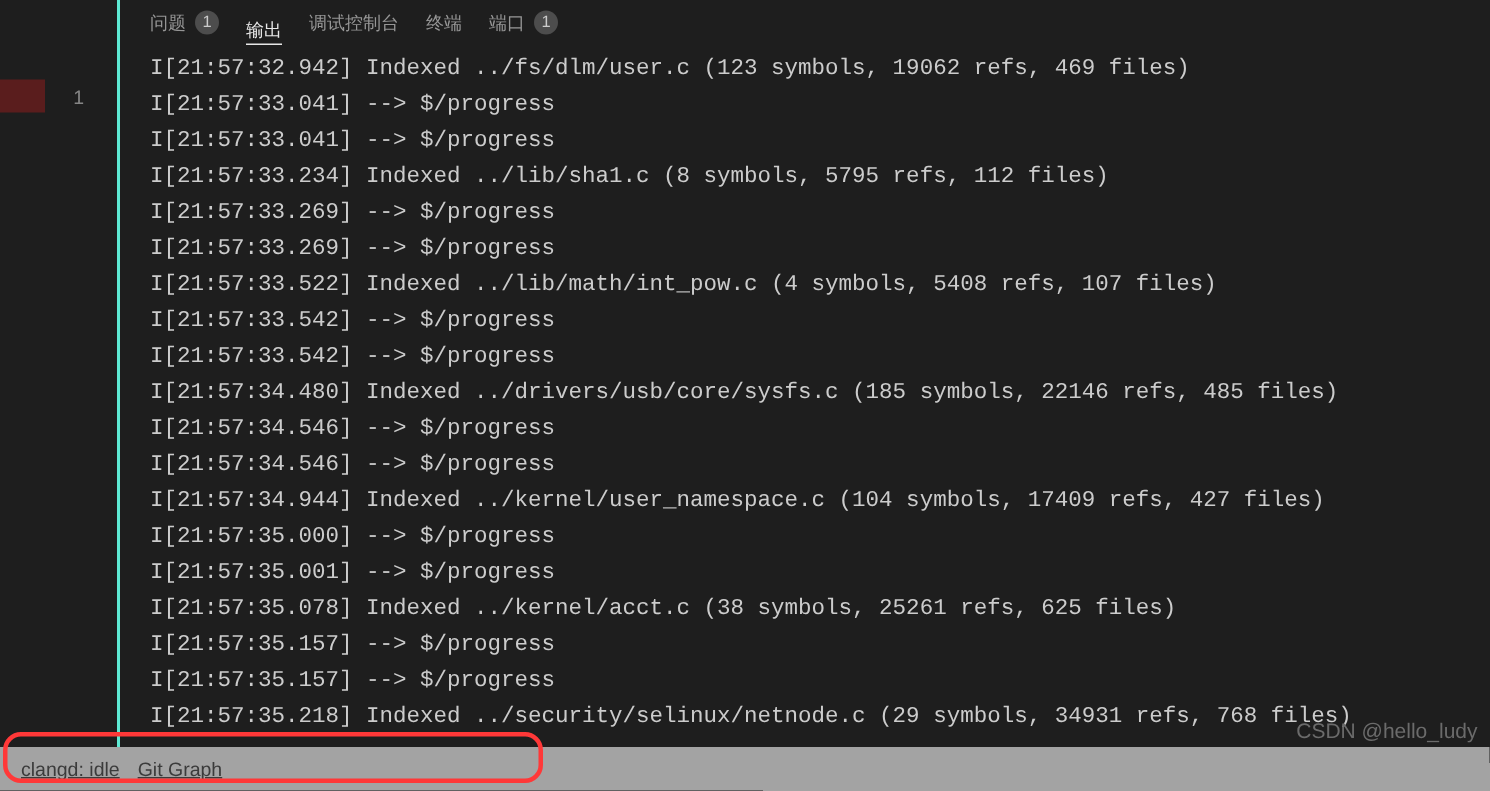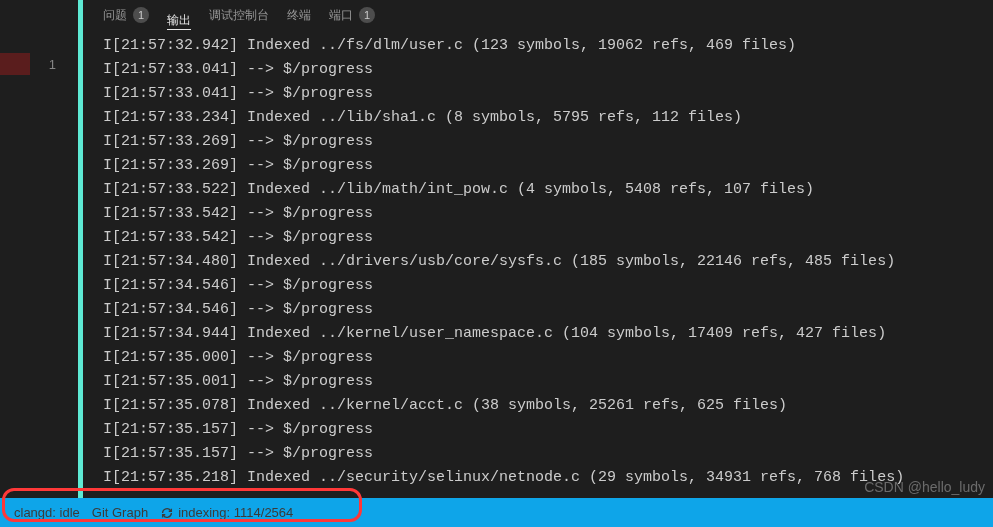--- a/index.html
+++ b/index.html
@@ -34,21 +34,21 @@
     position: absolute;
     left: 0;
     width: 30px;
     height: 22px;
     background: #5a1d1d;
   }
   .panel {
     position: absolute;
     left: 78px; right: 0; top: 0; bottom: 29px;
     background: #1e1e1e;
-    border-left: 5px solid #5eead4;
+    border-left: 2px solid #5eead4;
   }
   .tabs {
     height: 30px;
     display: flex;
     align-items: center;
     gap: 18px;
     padding-left: 20px;
     background: #1e1e1e;
     color: #969696;
     font-size: 12px;
@@ -82,26 +82,27 @@
     font-size: 15px;
     line-height: 24px;
     color: #cccccc;
     white-space: pre;
   }
   .output-line { display: block; }
   .statusbar {
     position: absolute;
     left: 0; right: 0; bottom: 0;
     height: 29px;
-    background: #0ea5e9;
+    background: #a3a3a3;
     display: flex;
     align-items: center;
     padding: 0 8px;
     font-size: 13px;
     color: #3b3b3b;
+    text-decoration: underline;
   }
   .status-item {
     display: flex;
     align-items: center;
     gap: 4px;
     padding: 0 6px;
     height: 100%;
     cursor: pointer;
   }
   .status-highlight {
@@ -163,26 +164,17 @@
   <div class="output" id="output"><span class="output-line">I[21:57:32.942] Indexed ../fs/dlm/user.c (123 symbols, 19062 refs, 469 files)</span><span class="output-line">I[21:57:33.041] --&gt; $/progress</span><span class="output-line">I[21:57:33.041] --&gt; $/progress</span><span class="output-line">I[21:57:33.234] Indexed ../lib/sha1.c (8 symbols, 5795 refs, 112 files)</span><span class="output-line">I[21:57:33.269] --&gt; $/progress</span><span class="output-line">I[21:57:33.269] --&gt; $/progress</span><span class="output-line">I[21:57:33.522] Indexed ../lib/math/int_pow.c (4 symbols, 5408 refs, 107 files)</span><span class="output-line">I[21:57:33.542] --&gt; $/progress</span><span class="output-line">I[21:57:33.542] --&gt; $/progress</span><span class="output-line">I[21:57:34.480] Indexed ../drivers/usb/core/sysfs.c (185 symbols, 22146 refs, 485 files)</span><span class="output-line">I[21:57:34.546] --&gt; $/progress</span><span class="output-line">I[21:57:34.546] --&gt; $/progress</span><span class="output-line">I[21:57:34.944] Indexed ../kernel/user_namespace.c (104 symbols, 17409 refs, 427 files)</span><span class="output-line">I[21:57:35.000] --&gt; $/progress</span><span class="output-line">I[21:57:35.001] --&gt; $/progress</span><span class="output-line">I[21:57:35.078] Indexed ../kernel/acct.c (38 symbols, 25261 refs, 625 files)</span><span class="output-line">I[21:57:35.157] --&gt; $/progress</span><span class="output-line">I[21:57:35.157] --&gt; $/progress</span><span class="output-line">I[21:57:35.218] Indexed ../security/selinux/netnode.c (29 symbols, 34931 refs, 768 files)</span></div>
 </div>
 
 <div class="statusbar">
   <div class="status-item">
     <span>clangd: idle</span>
   </div>
   <div class="status-item">
     <span>Git Graph</span>
   </div>
-  <div class="status-item">
-    <span class="sync-icon">
-      <svg viewBox="0 0 16 16" width="14" height="14" fill="none" stroke="#3b3b3b" stroke-width="1.5">
-        <path d="M13 8a5 5 0 0 1-9.3 2.5M3 8a5 5 0 0 1 9.3-2.5"></path>
-        <path d="M13 3v3h-3M3 13v-3h3"></path>
-      </svg>
-    </span>
-    <span>indexing: 1114/2564</span>
-  </div>
 </div>
 
 <div class="status-highlight"></div>
 
 <div class="watermark">CSDN @hello_ludy</div>
 
 </body></html>

